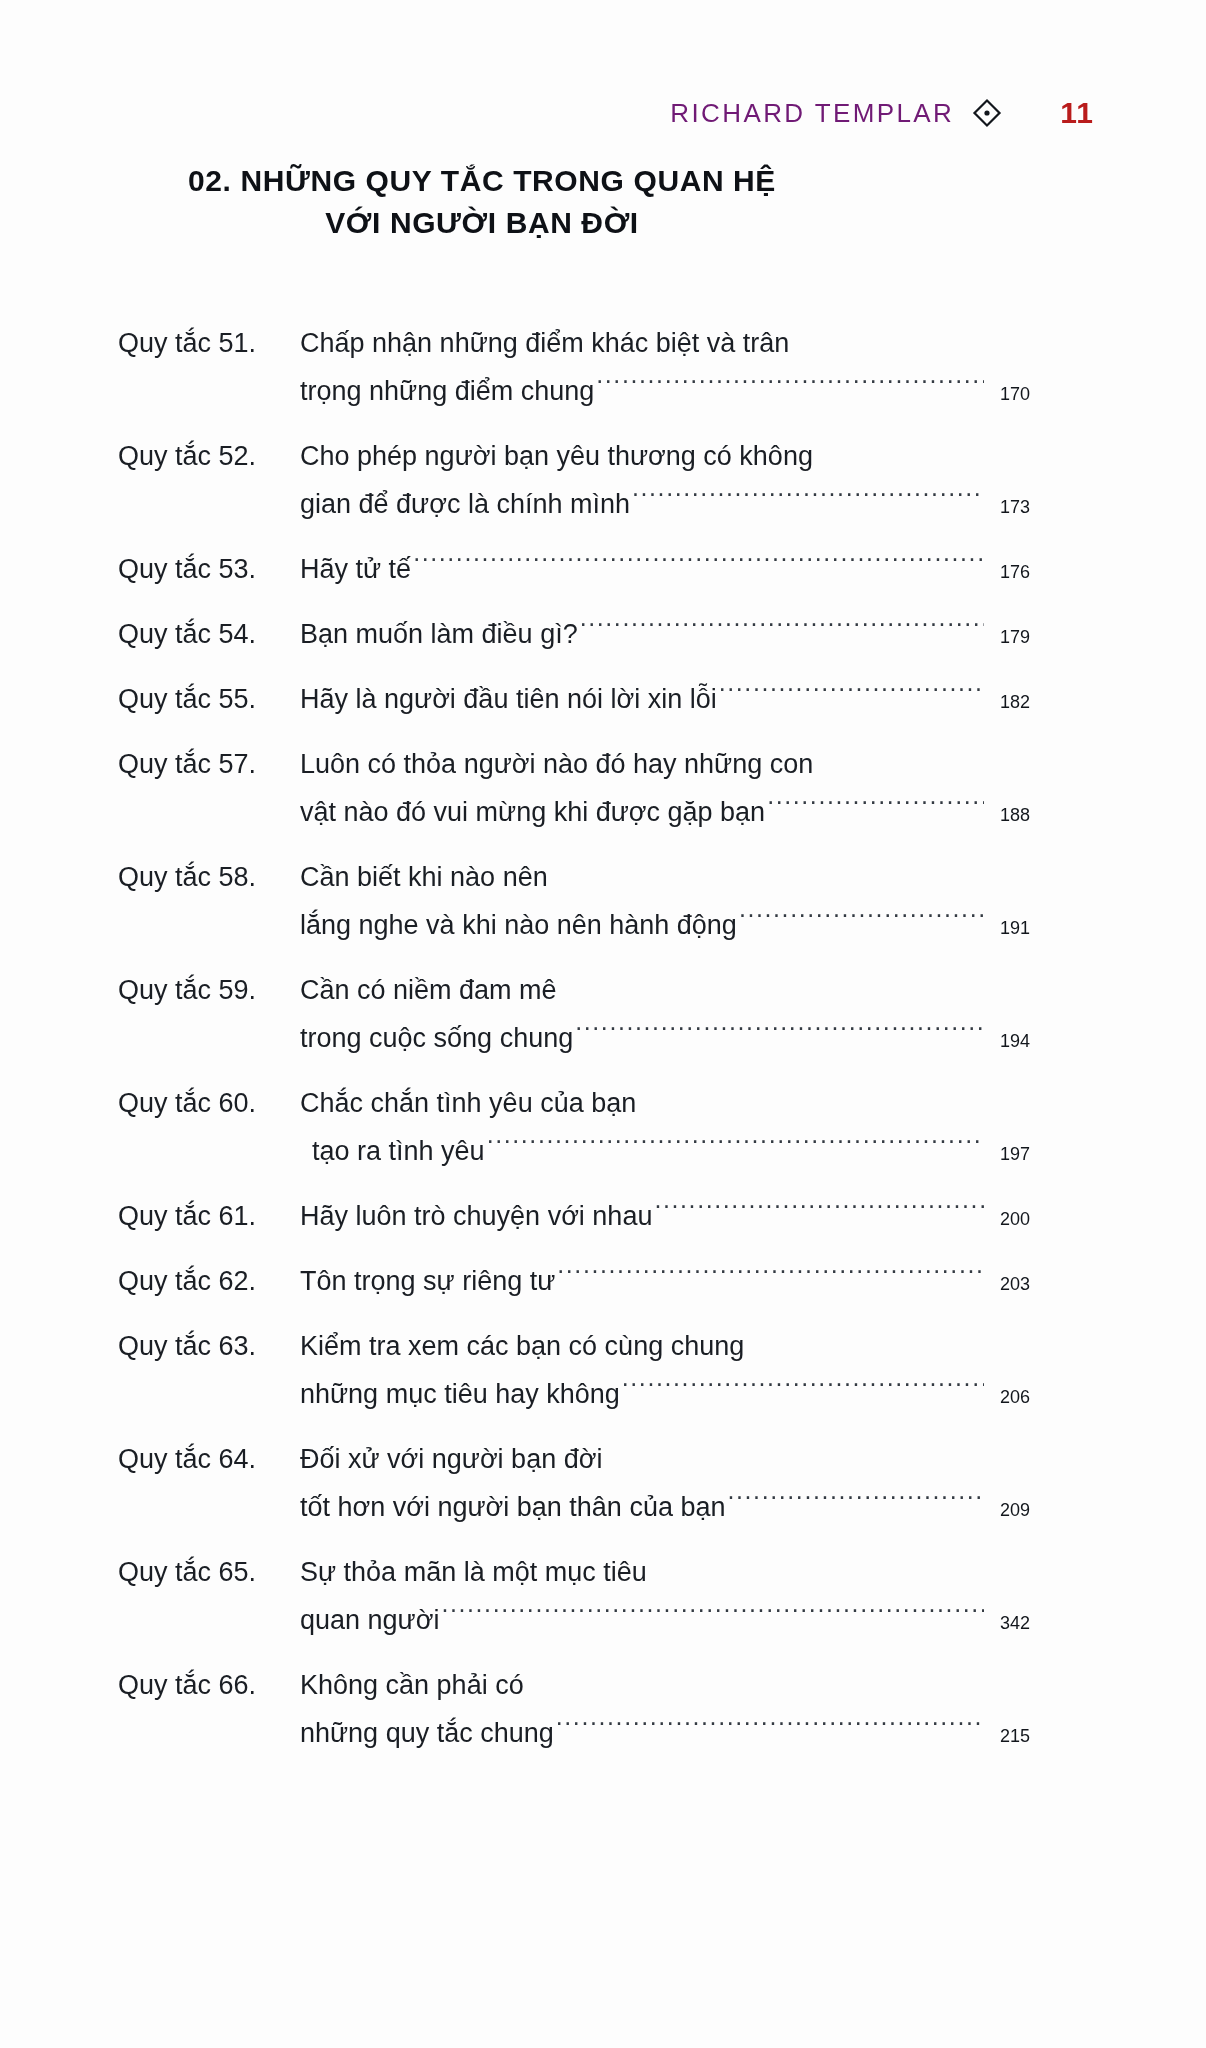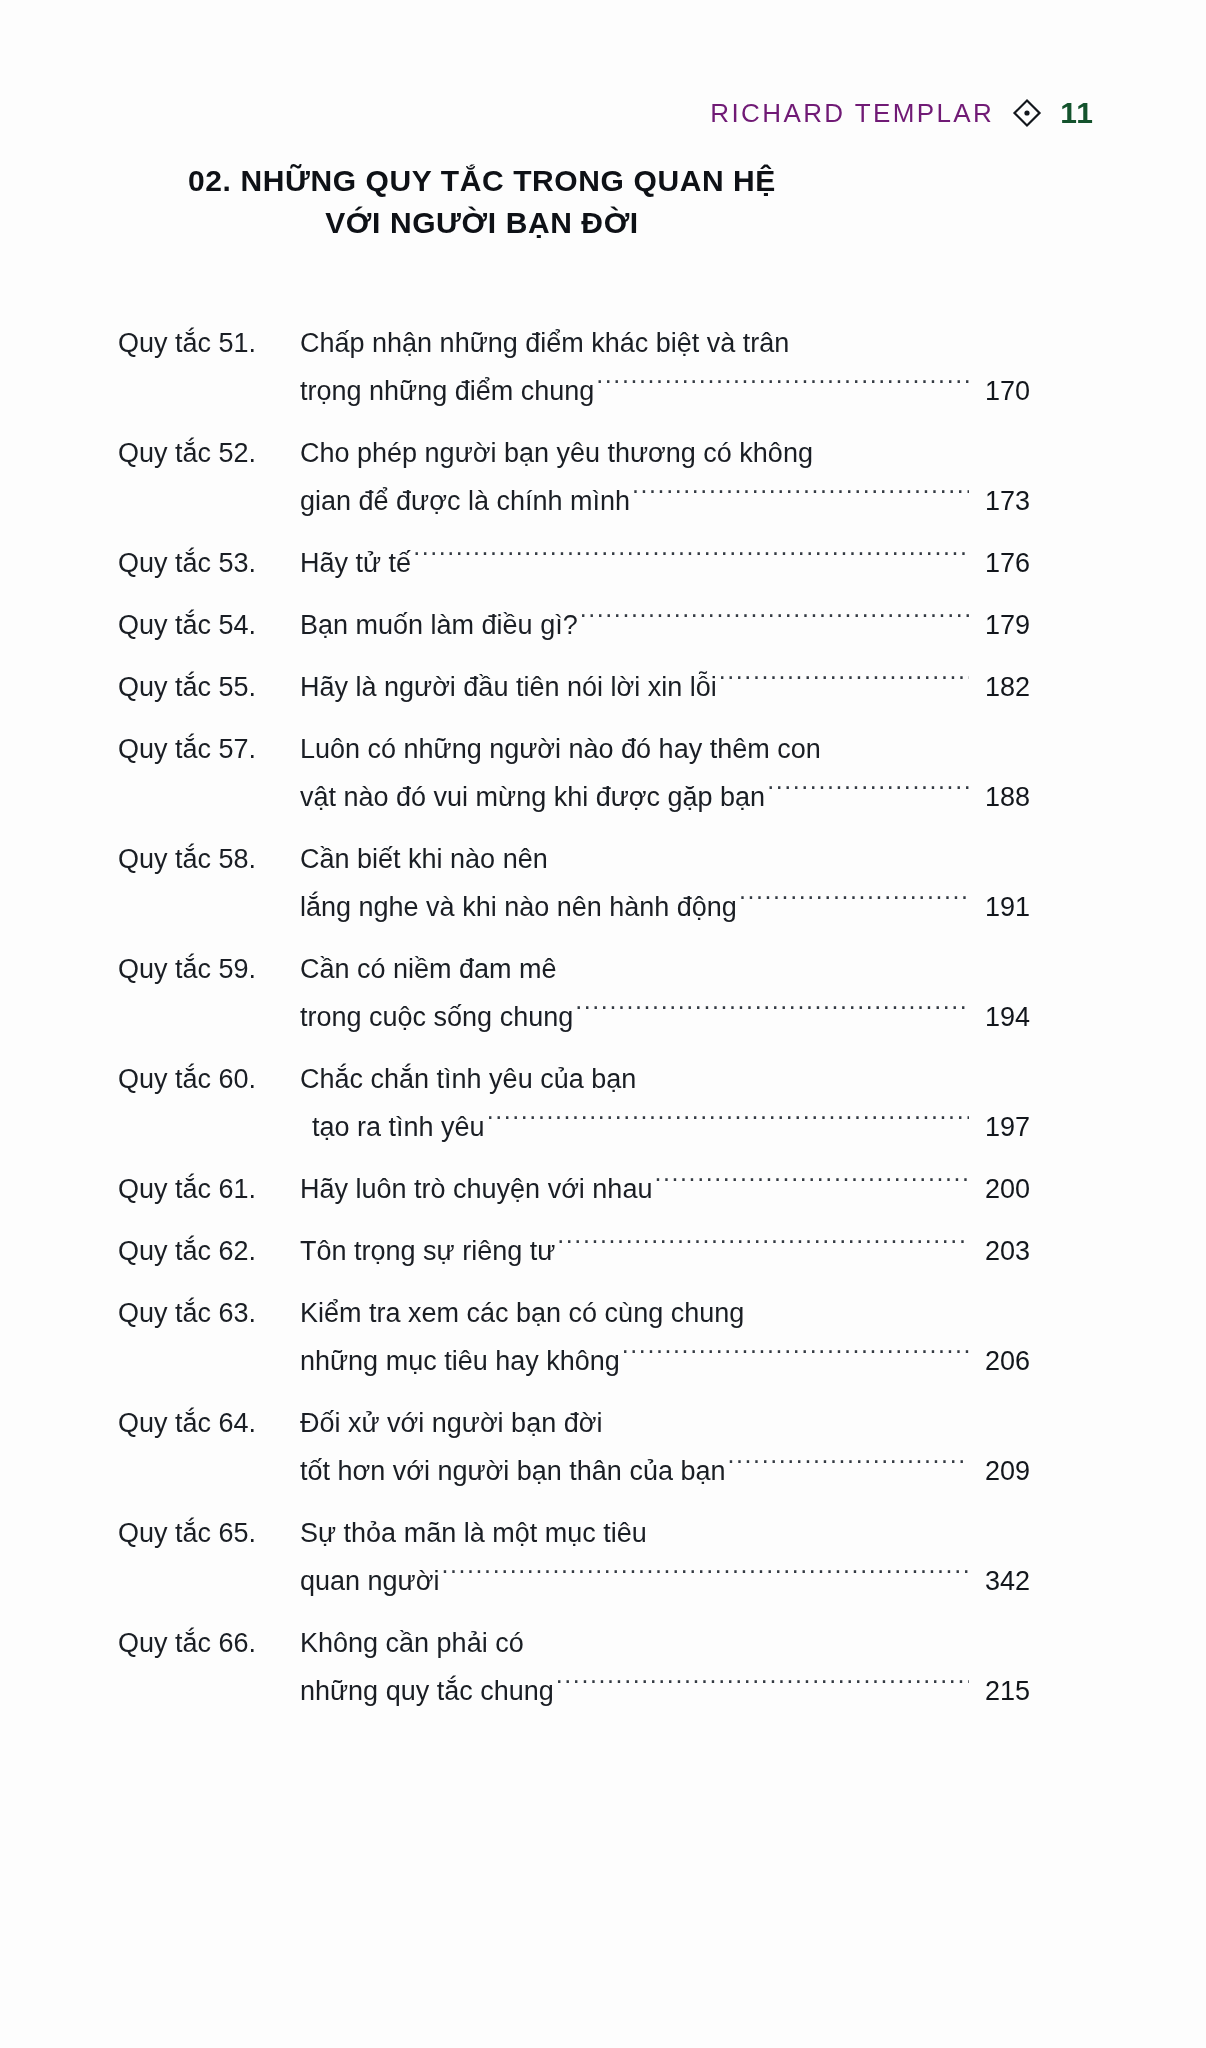--- a/index.html
+++ b/index.html
@@ -44,21 +44,22 @@
     display: inline-flex;
     align-items: center;
     justify-content: center;
     width: 30px;
     height: 30px;
   }
   .header-page {
     font-size: 30px;
     font-weight: 700;
     letter-spacing: 1px;
-    color: #14532d;
+    color: #b91c1c;
+    margin-left: 40px;
   }
 
   
   .section-title {
     position: absolute;
     top: 160px;
     left: 0;
     width: 964px;
     text-align: center;
     font-weight: 700;
@@ -119,21 +120,21 @@
     position: absolute;
     left: 0;
     bottom: 0.08em;
     white-space: nowrap;
     letter-spacing: 1.6px;
     font-size: 25px;
     color: #333a42;
   }
   .entry-line .page-num {
     flex: 0 0 auto;
-    font-size: 27px;
+    font-size: 18px;
     color: #12161c;
     padding-left: 2px;
     margin-left: 12px;
   }
   .entry-line.indent .text { padding-left: 12px; }
 </style>
 </head>
 <body>
 
 <div class="page">
@@ -208,21 +209,21 @@
             <span class="text">Hãy là người đầu tiên nói lời xin lỗi</span>
             <span class="leader"></span>
             <span class="page-num">182</span>
           </div>
         </div>
       </div>
       <div class="toc-entry">
         <div class="entry-label">Quy tắc 57.</div>
         <div class="entry-lines">
           <div class="entry-line no-leader">
-            <span class="text">Luôn có những người nào đó hay thêm con</span>
+            <span class="text">Luôn có thỏa người nào đó hay những con</span>
           </div>
           <div class="entry-line">
             <span class="text">vật nào đó vui mừng khi được gặp bạn</span>
             <span class="leader"></span>
             <span class="page-num">188</span>
           </div>
         </div>
       </div>
       <div class="toc-entry">
         <div class="entry-label">Quy tắc 58.</div>

